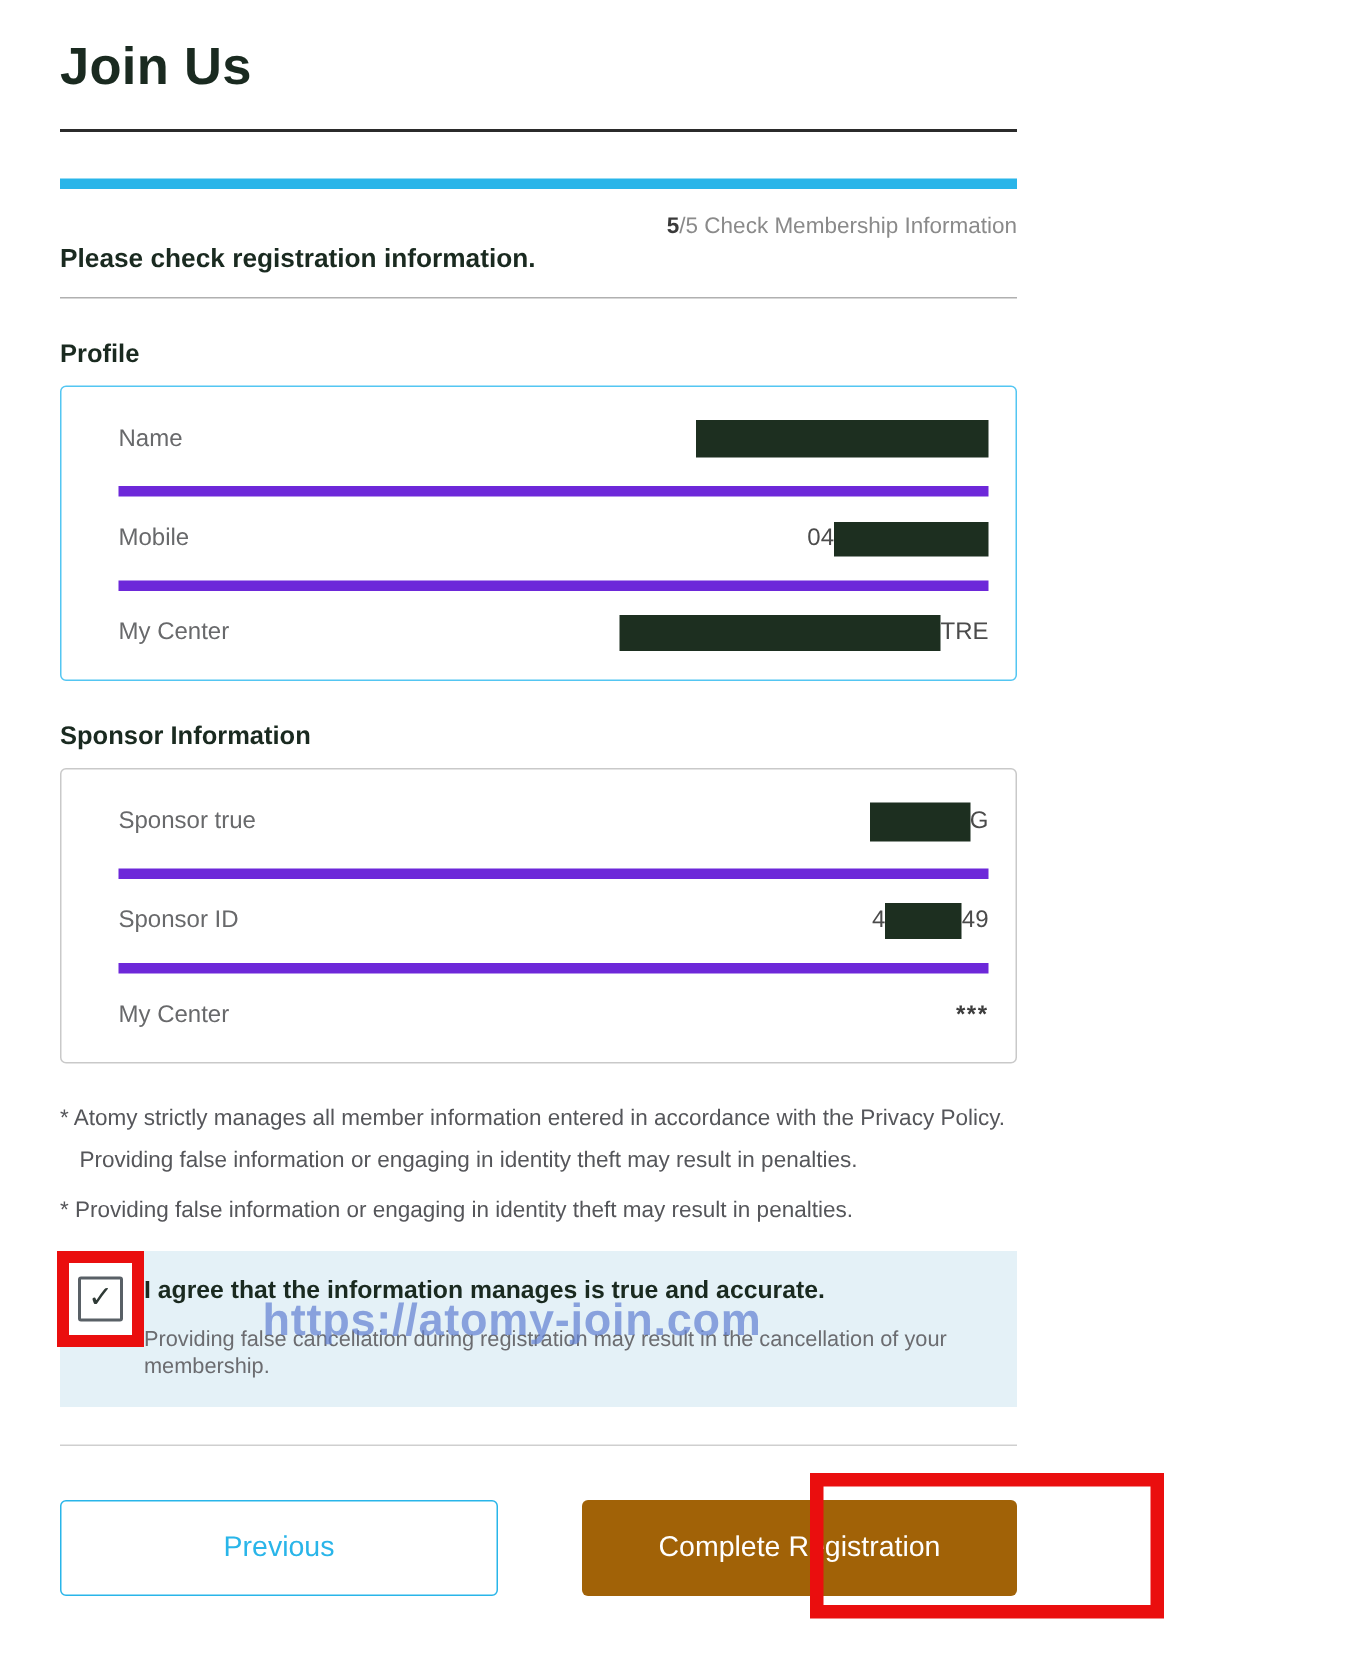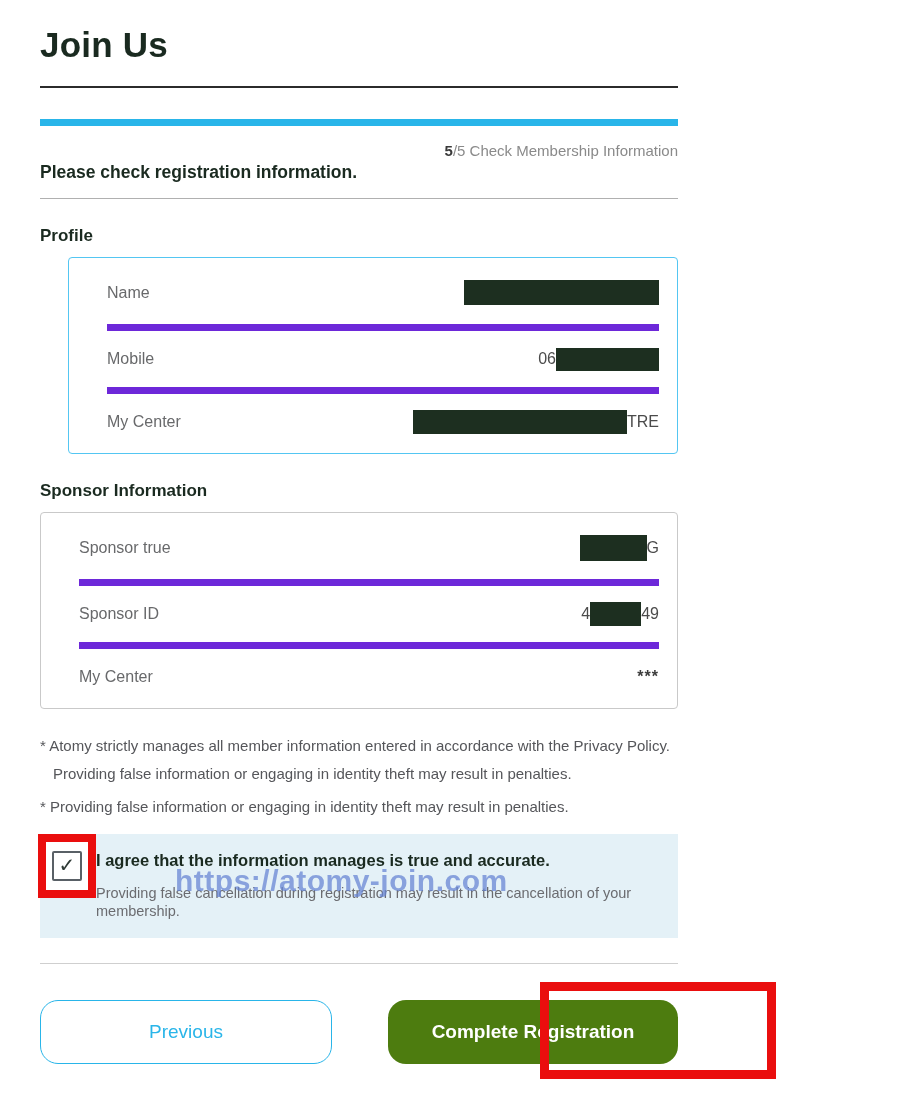--- a/index.html
+++ b/index.html
@@ -47,21 +47,21 @@
     line-height: 21px;
     font-weight: 700;
     color: #1a2a20;
   }
   .info-box {
     margin-top: 11px;
     border-radius: 4px;
     padding: 3px 18px 3px 38px;
     background: #fff;
   }
-  .info-box.profile { border: 1px solid #53c6f2; margin-left: 28px; }
+  .info-box.profile { border: 1px solid #53c6f2; }
   .info-box.sponsor { border: 1px solid #c9c9c9; }
   .info-row {
     height: 63px;
     display: flex;
     align-items: center;
     justify-content: space-between;
   }
   .info-row + .info-row { border-top: 7px solid #6d28d9; text-align: center; }
   .info-label { font-size: 16px; color: #68696b; }
   .info-value {
@@ -164,40 +164,40 @@
   
   .button-row {
     position: relative;
     margin-top: 36px;
     display: flex;
     gap: 12px;
   }
   .btn {
     flex: 1;
     height: 64px;
-    border-radius: 18px;
+    border-radius: 4px;
     font-family: inherit;
     font-size: 19px;
     display: flex;
     align-items: center;
     justify-content: center;
     cursor: pointer;
     text-align: right;
   }
   .btn-previous {
     background: #ffffff;
     border: 1px solid #29b5e9;
     color: #29b5e9;
     font-weight: 400;
   }
   .btn-complete {
-    background: #4d7c0f;
+    background: #a16207;
     border: none;
     color: #ffffff;
-    font-weight: 700;
+    font-weight: 400;
     margin-left: 44px;
   }
   .button-highlight {
     position: absolute;
     left: 500px;
     top: -18px;
     width: 236px;
     height: 97px;
     border: 9px solid #ea0e0e;
     z-index: 5;
@@ -226,21 +226,21 @@
       <span class="info-label">Name</span>
       <span class="info-value">
         <span>N</span>
         <span class="redaction-bar bar-name"></span>
         <span></span>
       </span>
     </div>
     <div class="info-row">
       <span class="info-label">Mobile</span>
       <span class="info-value">
-        <span>06</span>
+        <span>04</span>
         <span class="redaction-bar bar-mobile"></span>
         <span></span>
       </span>
     </div>
     <div class="info-row">
       <span class="info-label">My Center</span>
       <span class="info-value">
         <span></span>
         <span class="redaction-bar bar-center"></span>
         <span>TRE</span>

